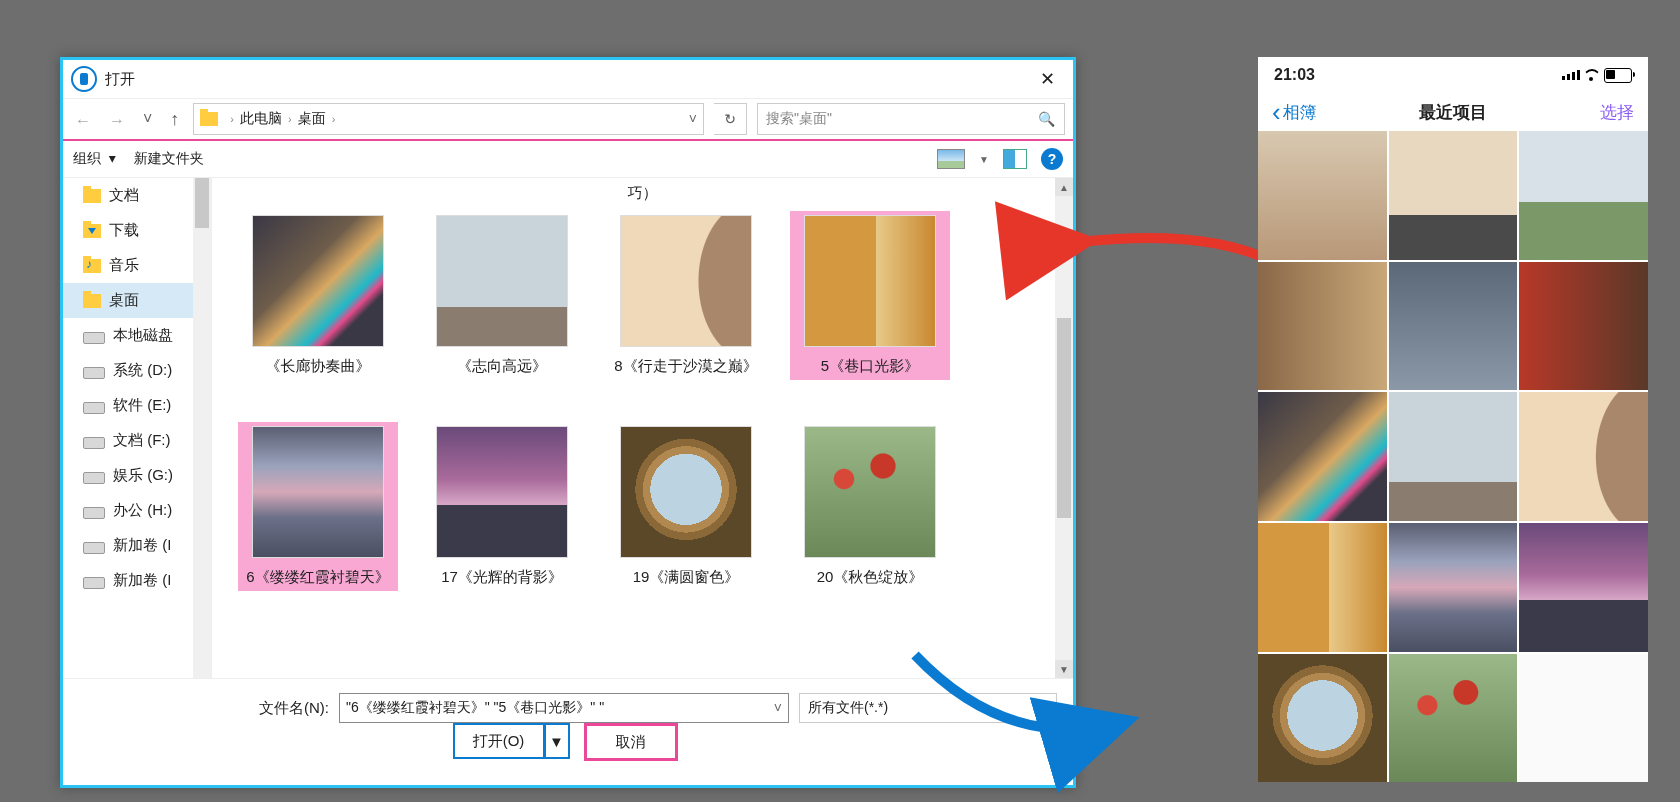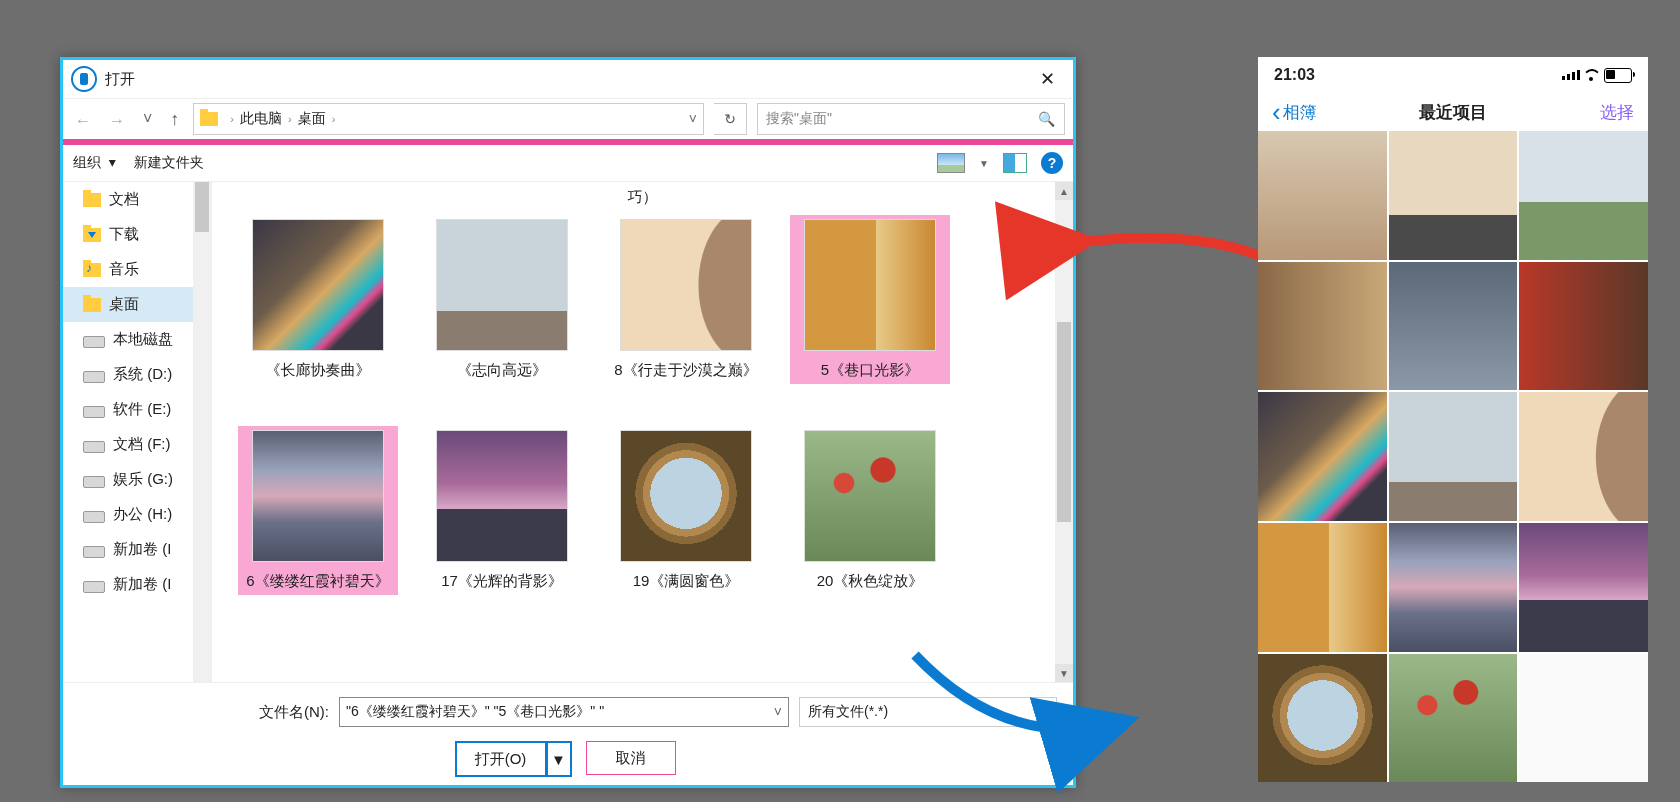--- a/index.html
+++ b/index.html
@@ -13,21 +13,21 @@
 .navarr{color:#aaa;padding:0 4px;font-size:16px}
 .up{font-size:18px;color:#555;padding:0 4px}
 .path{flex:1;border:1px solid #ccc;height:30px;display:flex;align-items:center;padding:0 6px;font-size:14px}
 .path .fld{width:18px;height:14px;background:#ffcd3f;margin-right:6px;position:relative}
 .path .fld::before{content:"";position:absolute;left:0;top:-3px;width:8px;height:3px;background:#ffcd3f}
 .path .sep{margin:0 6px;color:#888;font-size:11px}
 .path .drop{margin-left:auto;color:#666}
 .refresh{width:32px;height:30px;border:1px solid #ccc;border-left:none;display:flex;align-items:center;justify-content:center;color:#555}
 .search{width:290px;border:1px solid #ccc;height:30px;display:flex;align-items:center;padding:0 8px;color:#888}
 .search .mag{margin-left:auto;color:#444}
-.tool{display:flex;align-items:center;height:36px;padding:0 10px;gap:18px;border-top:6px solid #ec4899;border-bottom:1px solid #eee}
+.tool{display:flex;align-items:center;height:36px;padding:0 10px;gap:18px;border-top:2px solid #ec4899;border-bottom:1px solid #eee}
 .tool .r{margin-left:auto;display:flex;gap:14px;align-items:center}
 .viewico{width:26px;height:18px;background:linear-gradient(#7ab8e6,#c9e4f7 60%,#a8c99a 60%);border:1px solid #888}
 .paneico{width:22px;height:18px;border:1px solid #4a8;display:flex}
 .paneico::before{content:"";width:50%;background:#4ad}
 .helpico{width:22px;height:22px;border-radius:50%;background:#0a7bd1;color:#fff;display:flex;align-items:center;justify-content:center;font-weight:bold}
 .body{display:flex;height:500px}
 .side{width:148px;border-right:1px solid #eee;overflow:hidden;position:relative}
 .sitem{display:flex;align-items:center;height:35px;padding-left:20px;gap:8px;font-size:15px}
 .sitem.sel{background:#d6e9f7}
 .sico{width:18px;height:14px}
@@ -42,28 +42,28 @@
 .hdr{text-align:center;padding:6px 0;font-size:15px}
 .grid{display:flex;flex-wrap:wrap;padding:6px 30px;gap:50px 32px}
 .item{width:152px;text-align:center}
 .item.sel{background:#f9a8d4;padding:4px;margin:-4px}
 .thumb2{width:130px;height:130px;margin:0 auto 8px;display:block;border:1px solid #ddd}
 .cap{font-size:15px;line-height:1.4}
 .mscroll{position:absolute;right:0;top:0;width:18px;height:100%;background:#f0f0f0}
 .mscroll .arr{height:18px;background:#e4e4e4;display:flex;align-items:center;justify-content:center;font-size:10px;color:#666}
 .mscroll .thumb{position:absolute;right:2px;top:140px;width:14px;height:200px;background:#c8c8c8}
 .foot{border-top:1px solid #eee;padding:14px 16px}
-.row{display:flex;align-items:center;gap:10px;margin-bottom:14px}
+.row{display:flex;align-items:center;gap:10px;}
 .lbl{width:250px;text-align:right;font-size:15px}
 .fn{flex:1;border:1px solid #888;height:28px;padding:0 6px;display:flex;align-items:center;font-size:14px}
 .fn .drop{margin-left:auto;color:#666}
 .ft{width:240px;border:1px solid #ccc;height:28px;padding:0 8px;display:flex;align-items:center}
 .ft .drop{margin-left:auto;color:#666}
 .btns{display:flex;justify-content:center;gap:14px;padding-right:6px}
-.btn{border:1px solid #ec4899;height:32px;display:flex;align-items:center;justify-content:center;font-size:15px}
+.btn{border:3px solid #ec4899;height:32px;display:flex;align-items:center;justify-content:center;font-size:15px}
 .btn.open{width:88px;border:2px solid #0a7bd1}
 .btn.opend{width:22px;border:2px solid #0a7bd1;border-left:1px solid #0a7bd1}
 .btn.cancel{width:88px}
 
 
 .phone{position:absolute;right:32px;top:57px;width:390px;height:725px;background:#fff}
 .pstat{display:flex;align-items:center;justify-content:space-between;height:36px;padding:0 16px;font-size:16px;font-weight:600}
 .picons{display:flex;gap:4px;align-items:center}
 .sig{display:flex;gap:2px;align-items:flex-end}
 .sig span{width:3px;background:#000}

